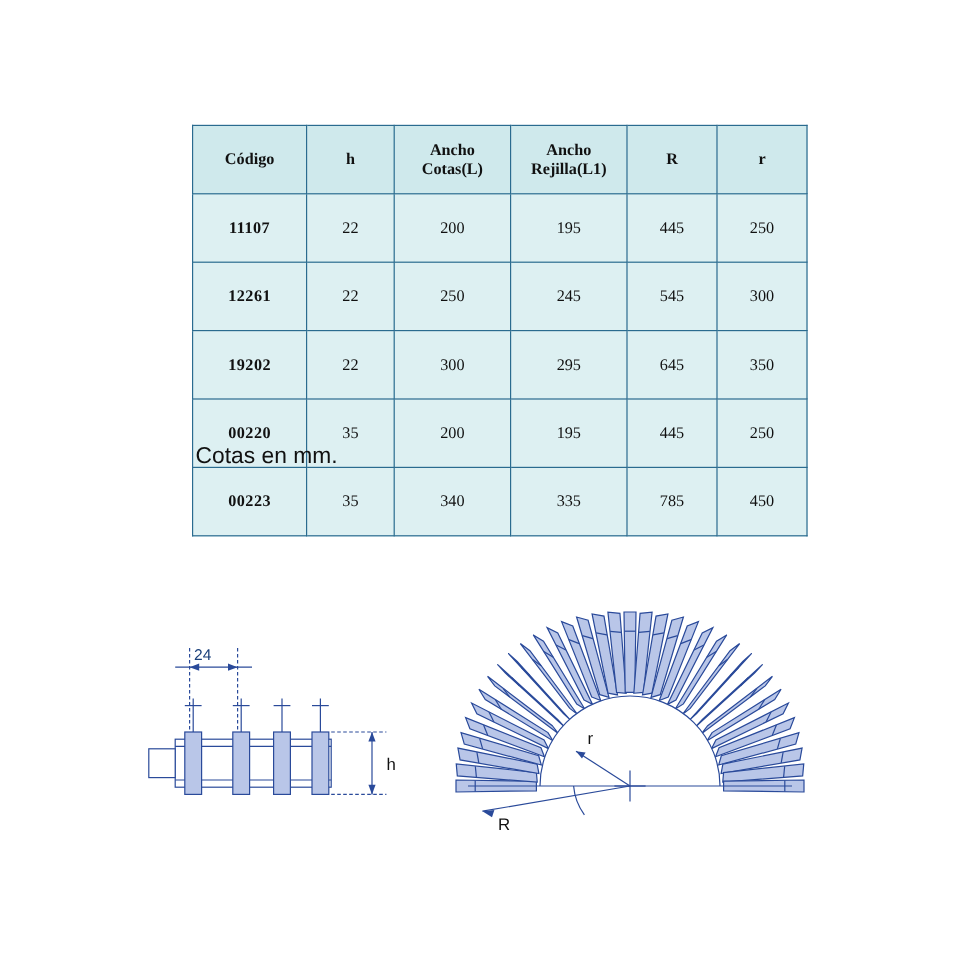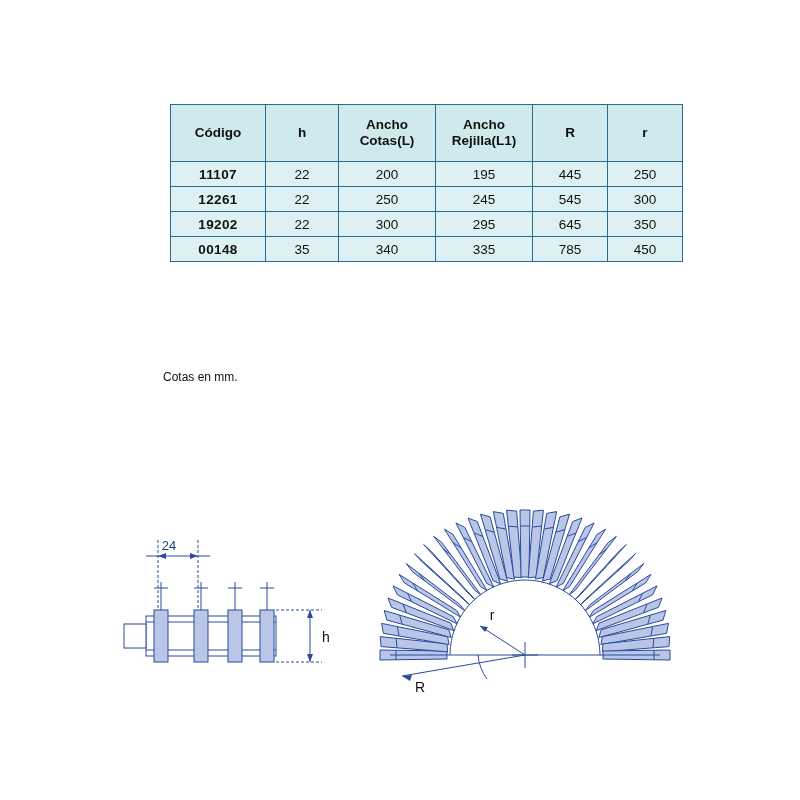--- a/index.html
+++ b/index.html
@@ -16,61 +16,60 @@
   }
 
   
   #spec-table-wrap {
     position: absolute;
     left: 160px;
     top: 104px;
   }
   table.spec {
     border-collapse: collapse;
-    font-family: Liberation Sans, sans-serif;
-    margin-left: 10px;
+    font-family: Liberation Serif, serif;
   }
   table.spec th,
   table.spec td {
     border: 1px solid #2a6b8f;
     text-align: center;
     vertical-align: middle;
     color: #111111;
   }
   table.spec thead th {
     background: #cfe9ec;
     font-size: 13.5px;
     font-weight: bold;
     line-height: 1.15;
     height: 52px;
     padding: 2px 4px;
   }
   table.spec tbody td {
     background: #ddf0f2;
     font-size: 13.5px;
     height: 24px;
-    padding: 0 4px;
+    padding: 16px 4px;
   }
   table.spec tbody td.code {
     font-weight: bold;
     letter-spacing: 0.4px;
   }
   
   .c-code { width: 86px; }
   .c-h    { width: 64px; }
   .c-l    { width: 88px; }
   .c-l1   { width: 88px; }
   .c-r    { width: 66px; }
   .c-rr   { width: 66px; }
 
   #cotas {
     position: absolute;
     left: 163px;
     top: 370px;
-    font-size: 12px;
+    font-size: 19px;
     color: #111111;
     font-family: "Liberation Sans", sans-serif;
   }
 
   
   #drawing-left {
     position: absolute;
     left: 110px;
     top: 520px;
   }
@@ -139,21 +138,29 @@
       </tr>
       <tr>
         <td class="code">19202</td>
         <td>22</td>
         <td>300</td>
         <td>295</td>
         <td>645</td>
         <td>350</td>
       </tr>
       <tr>
-        <td class="code">00148</td>
+        <td class="code">00220</td>
+        <td>35</td>
+        <td>200</td>
+        <td>195</td>
+        <td>445</td>
+        <td>250</td>
+      </tr>
+      <tr>
+        <td class="code">00223</td>
         <td>35</td>
         <td>340</td>
         <td>335</td>
         <td>785</td>
         <td>450</td>
       </tr>
     </tbody>
   </table>
 </div>
 

